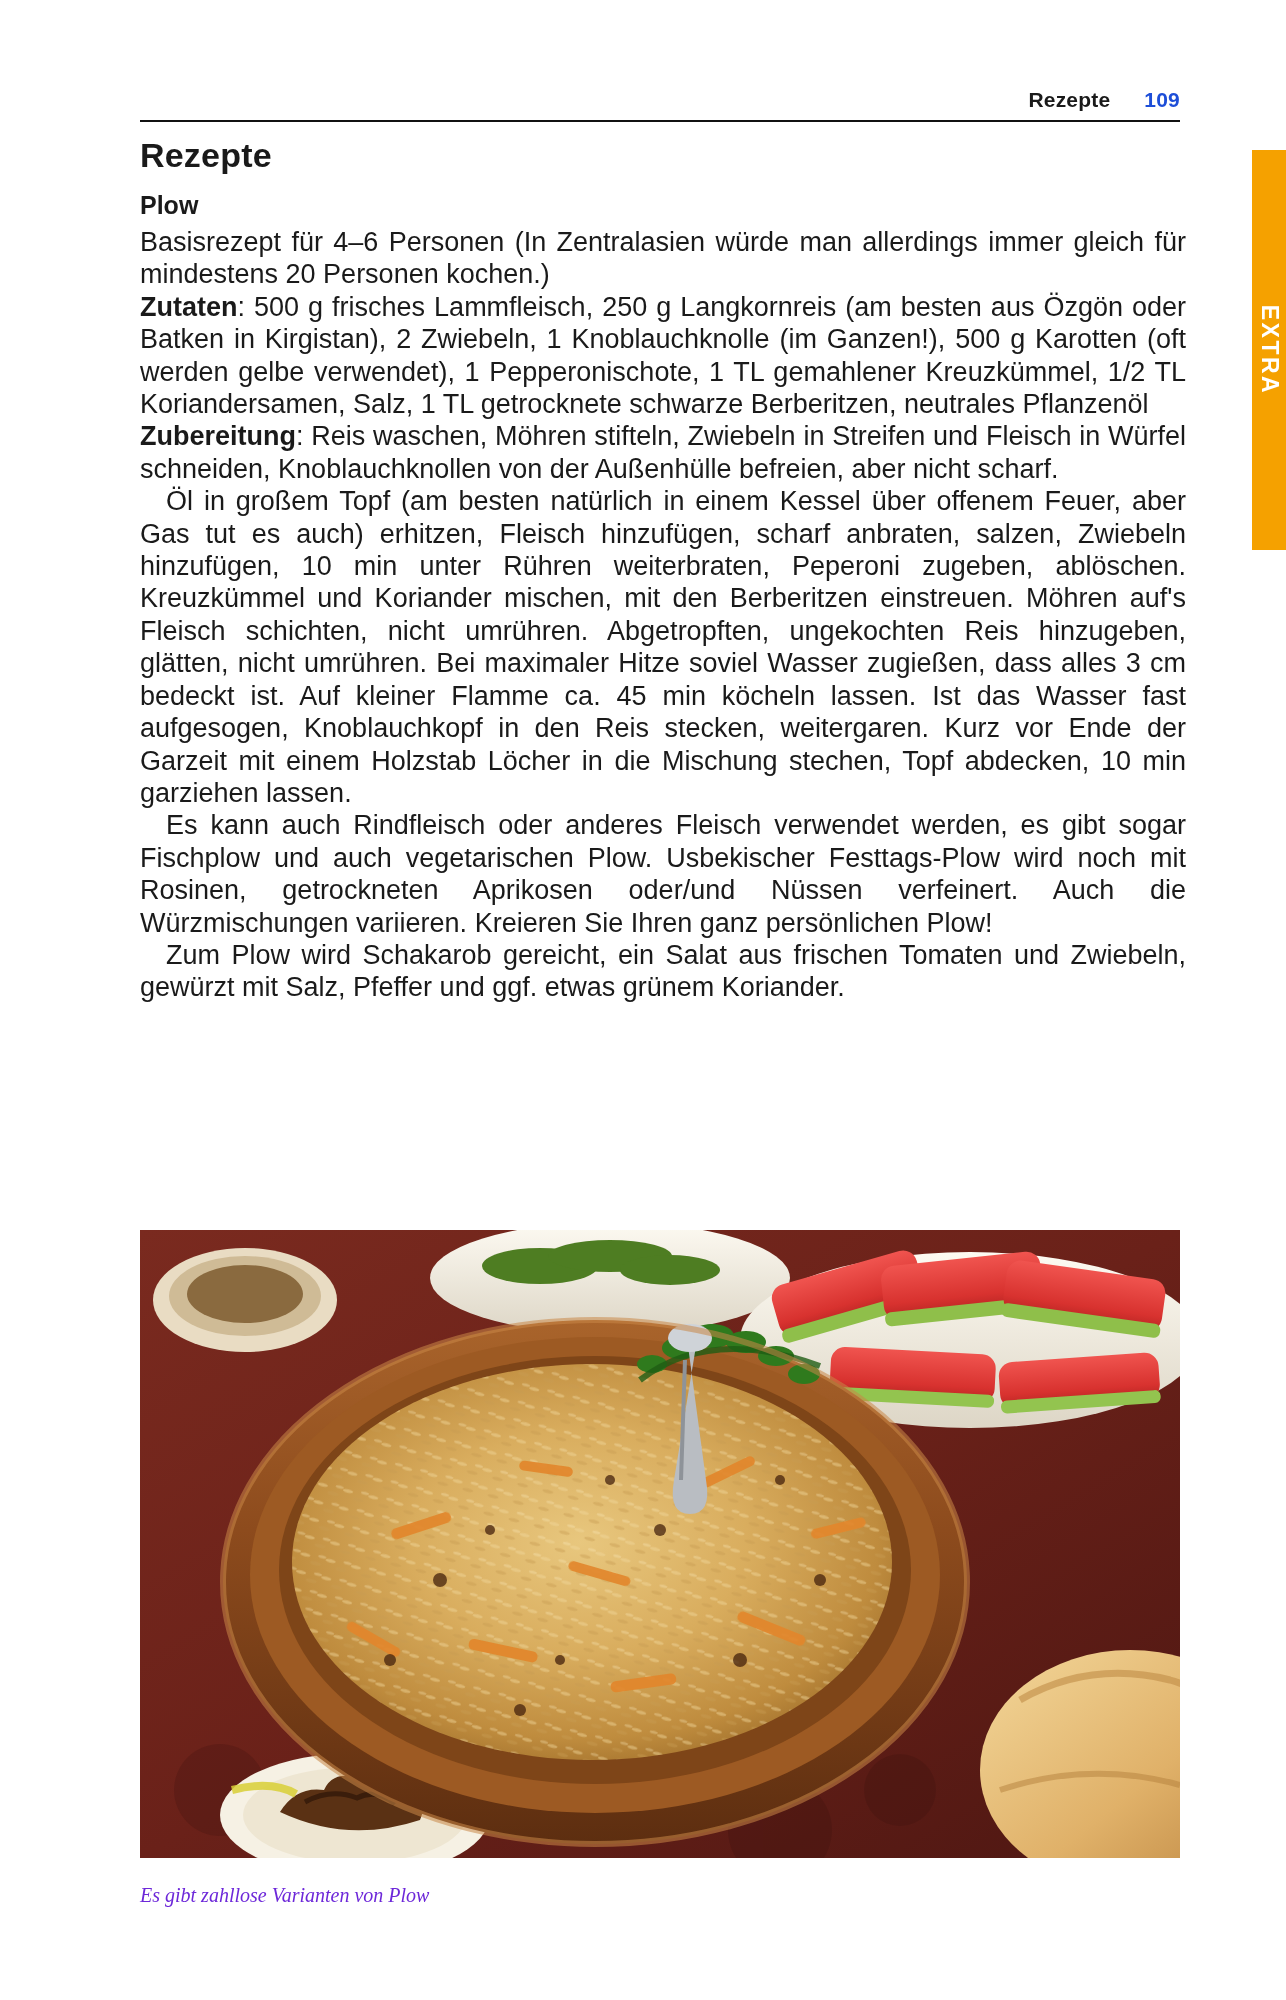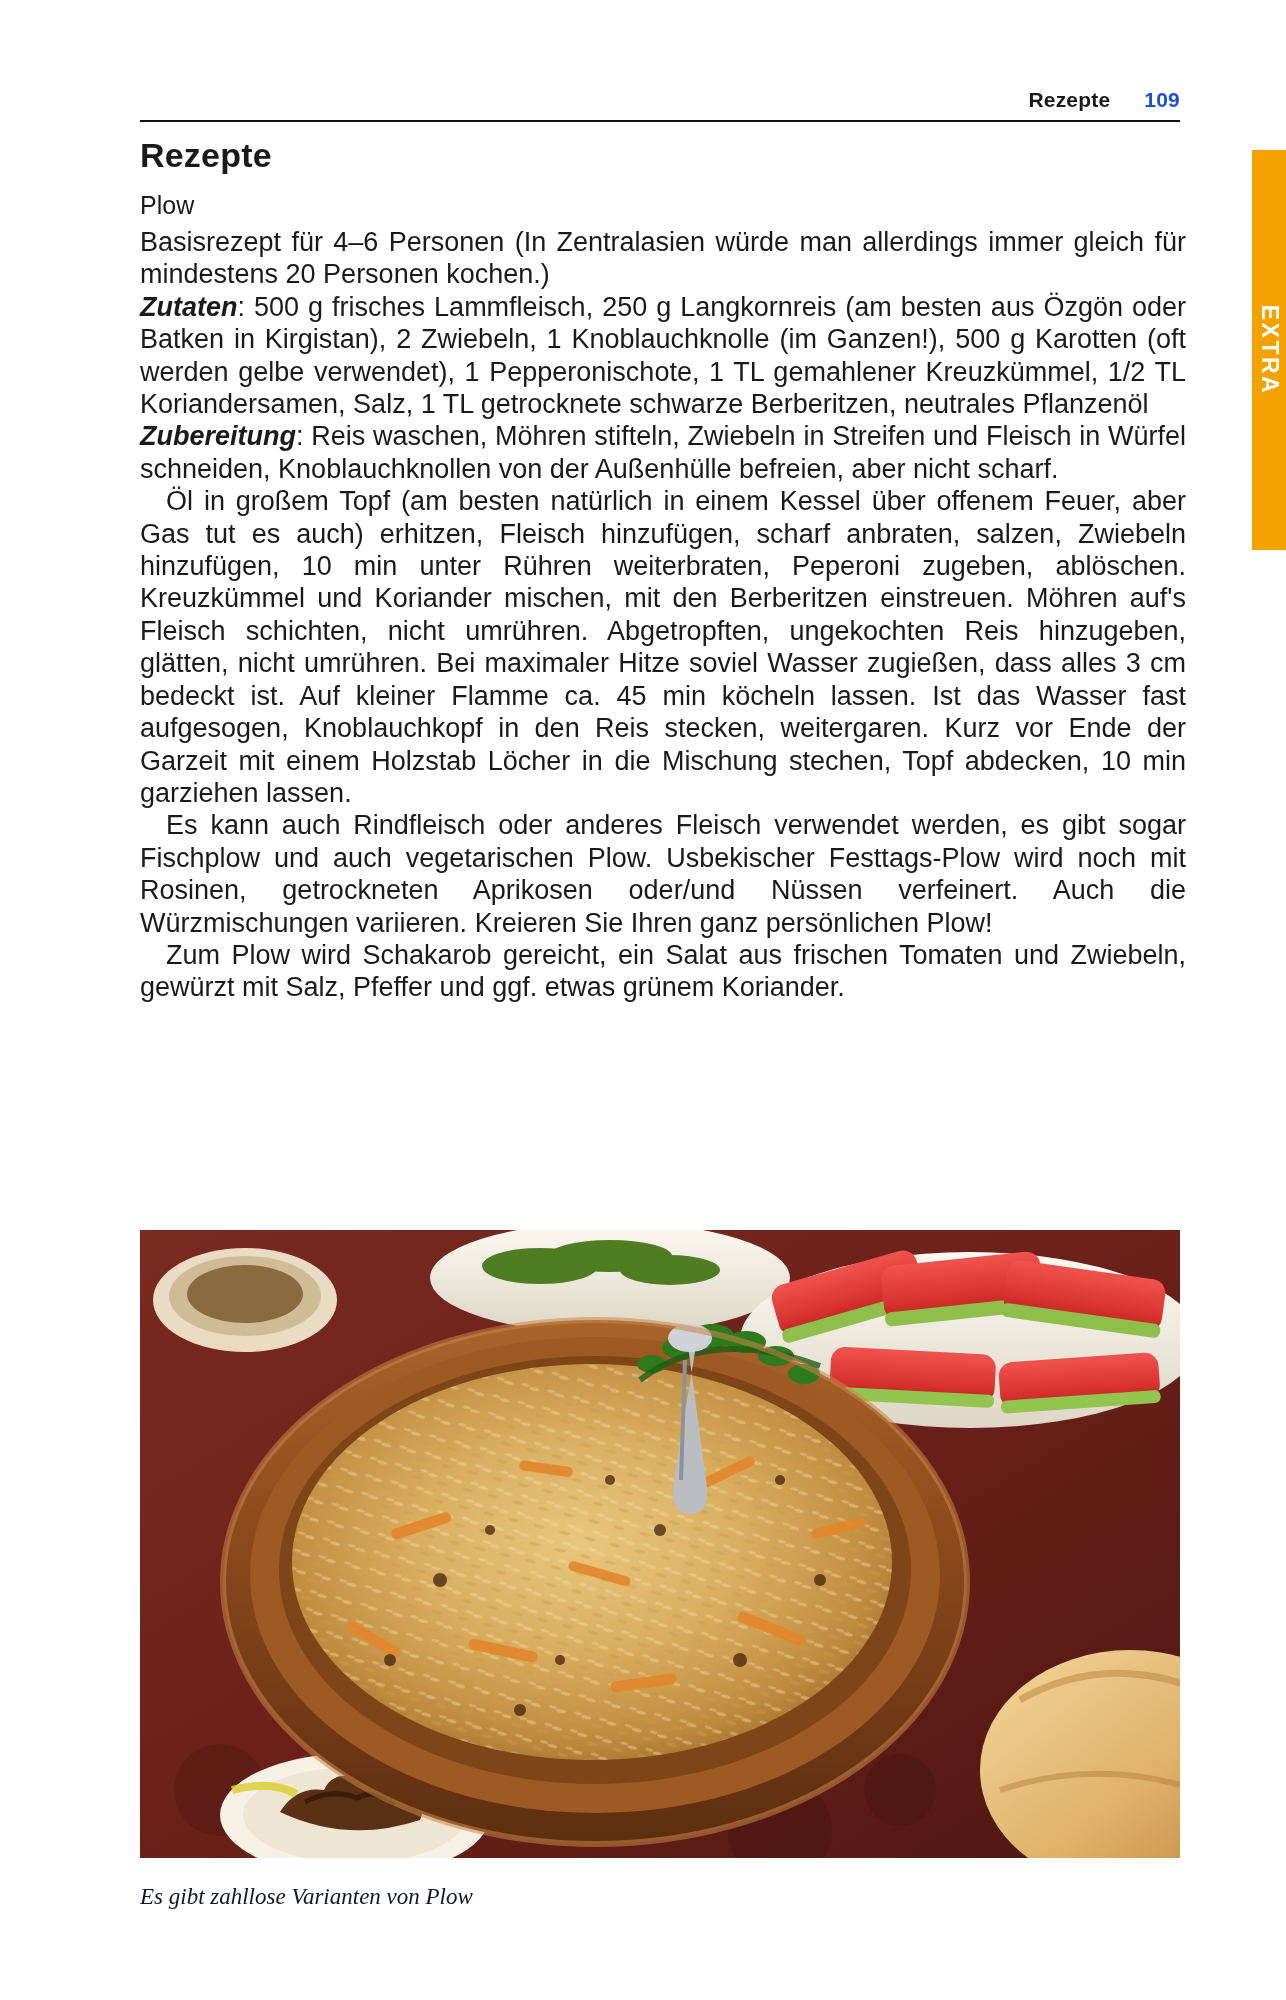--- a/index.html
+++ b/index.html
@@ -82,56 +82,56 @@
   }
 
   h1.chapter-title {
     font-size: 34px;
     font-weight: bold;
     margin: 0 0 16px 0;
     letter-spacing: 0.2px;
   }
   h2.recipe-title {
     font-size: 25px;
-    font-weight: normal;
+    font-weight: bold;
     margin: 0 0 6px 0;
   }
 
   p.body {
     font-size: 27px;
     line-height: 32.4px;
     margin: 0;
     text-align: justify;
     text-justify: inter-word;
     hyphens: manual;
   }
   p.body.indent { text-indent: 26px; }
-  .lbl { font-weight: bold; font-style: italic; }
+  .lbl { font-weight: bold; }
 
   
   .photo {
     position: absolute;
     left: 140px;
     top: 1230px;
     width: 1040px;
     height: 628px;
     overflow: hidden;
     background: #6d2a20;
   }
   .photo svg { display: block; }
 
   .caption {
     position: absolute;
     left: 140px;
     top: 1884px;
     width: 1040px;
     font-family: "Liberation Serif", serif;
     font-style: italic;
-    font-size: 23px;
-    color: #0f172a;
+    font-size: 20px;
+    color: #6d28d9;
   }
 </style>
 </head>
 <body>
 
 <div class="page">
 
   <div class="runhead">
     <span class="rh-title">Rezepte</span>
     <span class="rh-page">109</span>

